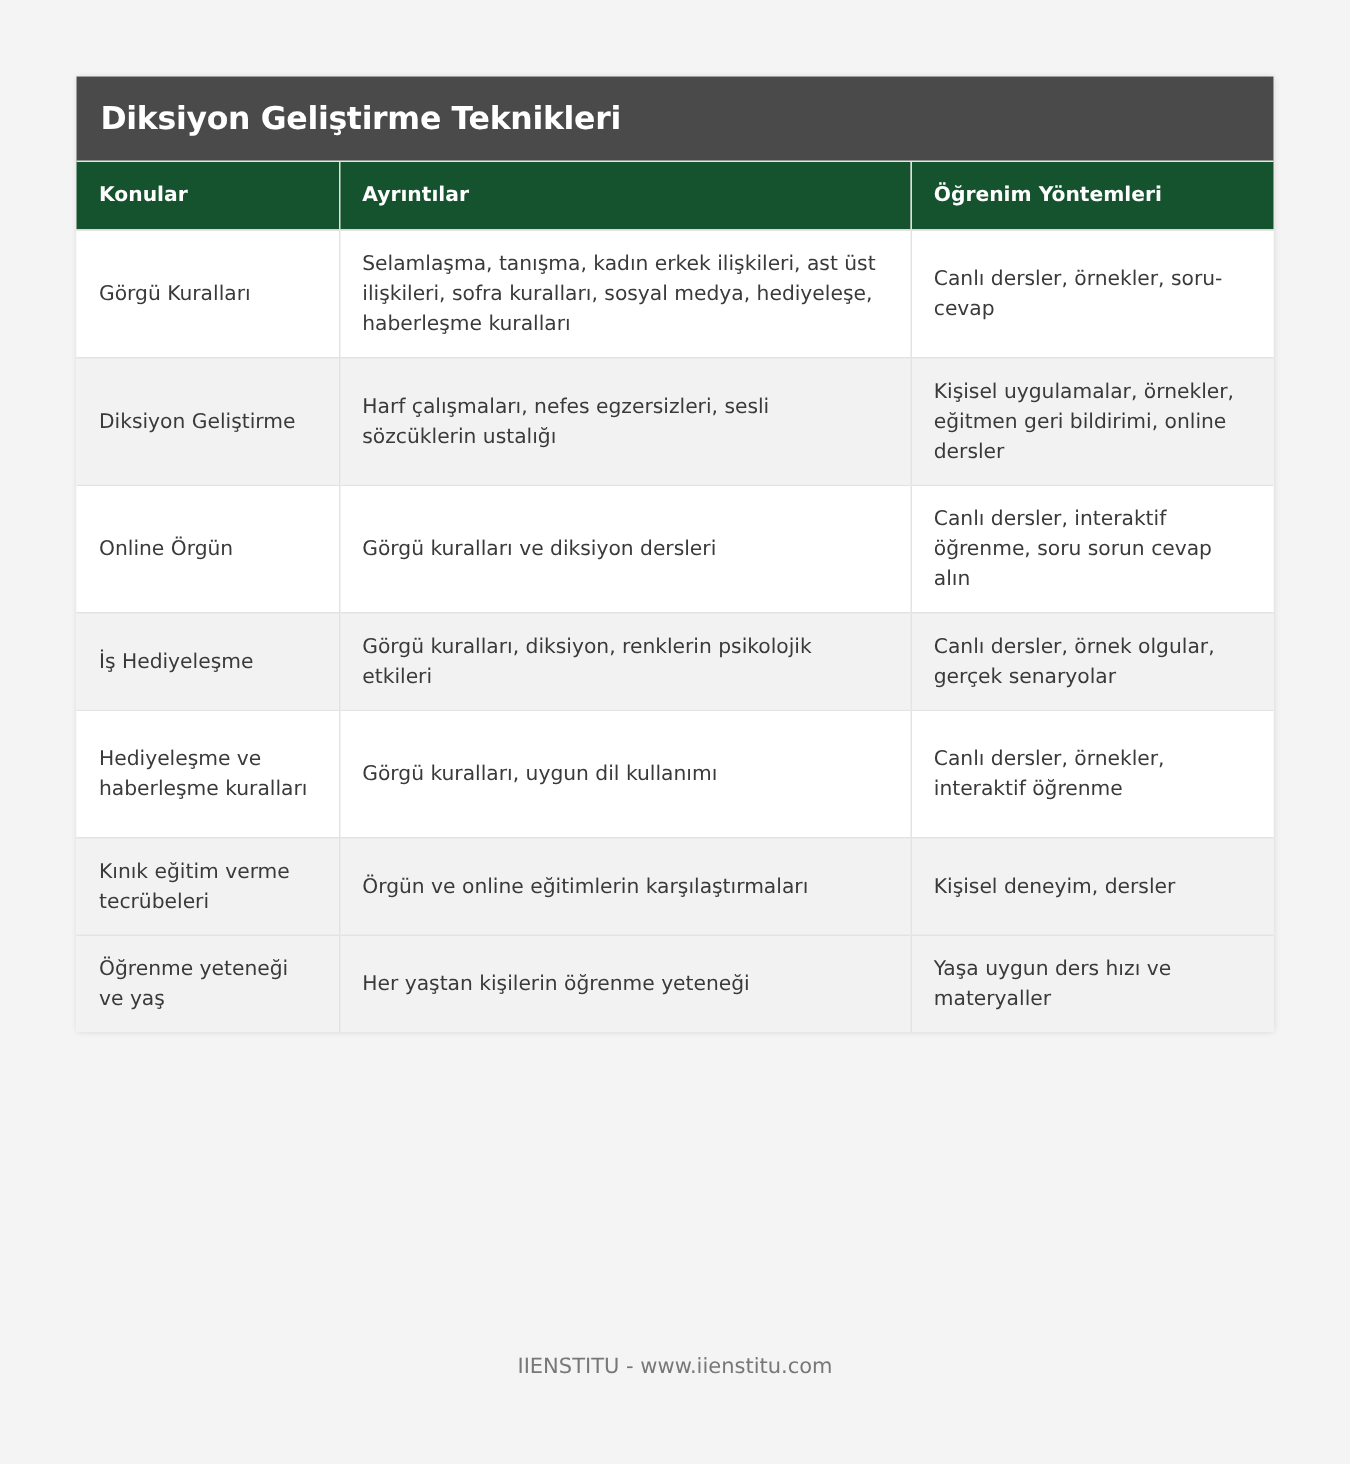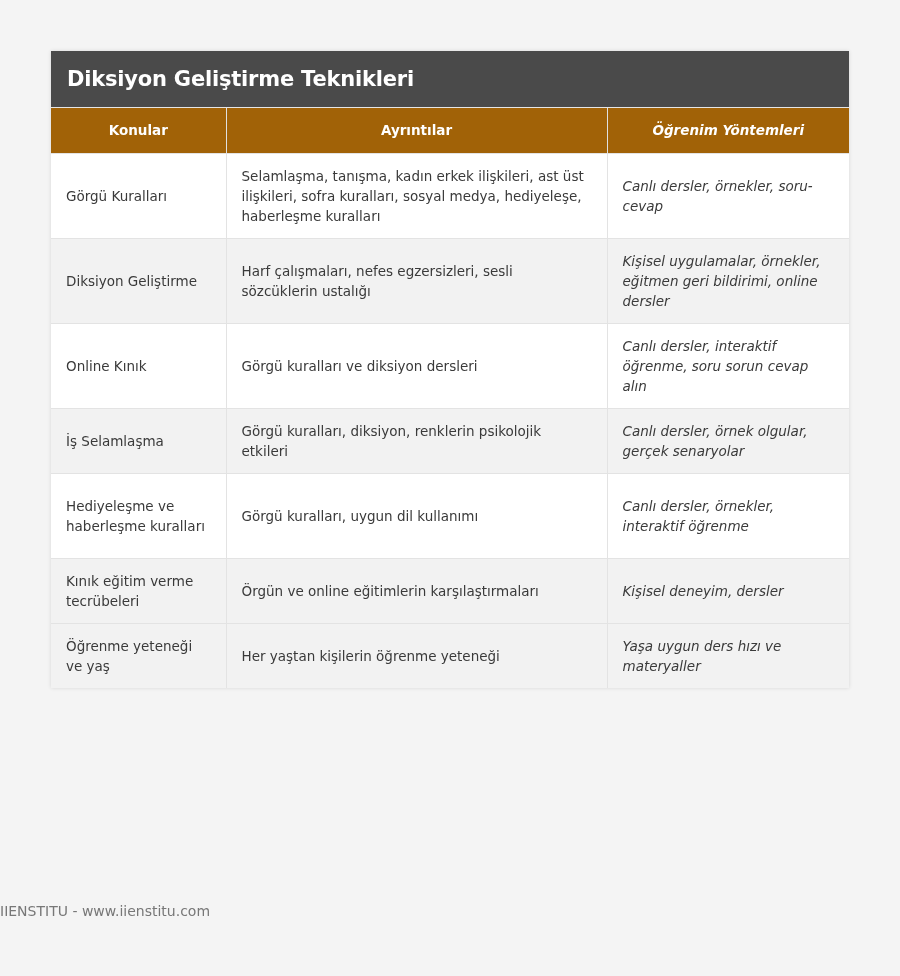--- a/index.html
+++ b/index.html
@@ -39,50 +39,50 @@
     }
     table {
       width: 100%;
       border-collapse: collapse;
       table-layout: fixed;
     }
     col.c1 { width: 175px; }
     col.c2 { width: 381px; }
     col.c3 { width: 242px; }
     thead th {
-      background: #a16207;
+      background: #14532d;
       color: #ffffff;
       font-size: 13.5px;
       font-weight: bold;
-      text-align: center;
+      text-align: left;
       height: 45px;
       padding: 0 15px;
       border-right: 1px solid #e0e0e0;
     }
-    thead th:last-child { border-right: none; font-style: italic; }
+    thead th:last-child { border-right: none; }
     tbody td {
       font-size: 13.5px;
       line-height: 20px;
       padding: 12px 15px;
       vertical-align: middle;
       border-right: 1px solid #e3e3e3;
       border-top: 1px solid #e3e3e3;
       color: #3a3a3a;
     }
-    tbody td:last-child { border-right: none; font-style: italic; }
+    tbody td:last-child { border-right: none; }
     tbody tr.odd td { background: #ffffff; }
     tbody tr.even td { background: #f2f2f2; }
     tr.h85 td { height: 85px; }
     tr.h65 td { height: 65px; }
     .footer {
       position: absolute;
       left: 0;
       top: 903px;
       width: 900px;
-      text-align: left;
+      text-align: center;
       font-size: 14px;
       color: #777777;
     }
   </style>
 </head>
 <body>
 
 <div class="page">
   <div class="card">
     <div class="title-bar">
@@ -106,26 +106,26 @@
           <td>Görgü Kuralları</td>
           <td>Selamlaşma, tanışma, kadın erkek ilişkileri, ast üst ilişkileri, sofra kuralları, sosyal medya, hediyeleşe, haberleşme kuralları</td>
           <td>Canlı dersler, örnekler, soru-cevap</td>
         </tr>
         <tr class="even h85">
           <td>Diksiyon Geliştirme</td>
           <td>Harf çalışmaları, nefes egzersizleri, sesli sözcüklerin ustalığı</td>
           <td>Kişisel uygulamalar, örnekler, eğitmen geri bildirimi, online dersler</td>
         </tr>
         <tr class="odd h85">
-          <td>Online Kınık</td>
+          <td>Online Örgün</td>
           <td>Görgü kuralları ve diksiyon dersleri</td>
           <td>Canlı dersler, interaktif öğrenme, soru sorun cevap alın</td>
         </tr>
         <tr class="even h65">
-          <td>İş Selamlaşma</td>
+          <td>İş Hediyeleşme</td>
           <td>Görgü kuralları, diksiyon, renklerin psikolojik etkileri</td>
           <td>Canlı dersler, örnek olgular, gerçek senaryolar</td>
         </tr>
         <tr class="odd h85">
           <td>Hediyeleşme ve haberleşme kuralları</td>
           <td>Görgü kuralları, uygun dil kullanımı</td>
           <td>Canlı dersler, örnekler, interaktif öğrenme</td>
         </tr>
         <tr class="even h65">
           <td>Kınık eğitim verme tecrübeleri</td>

